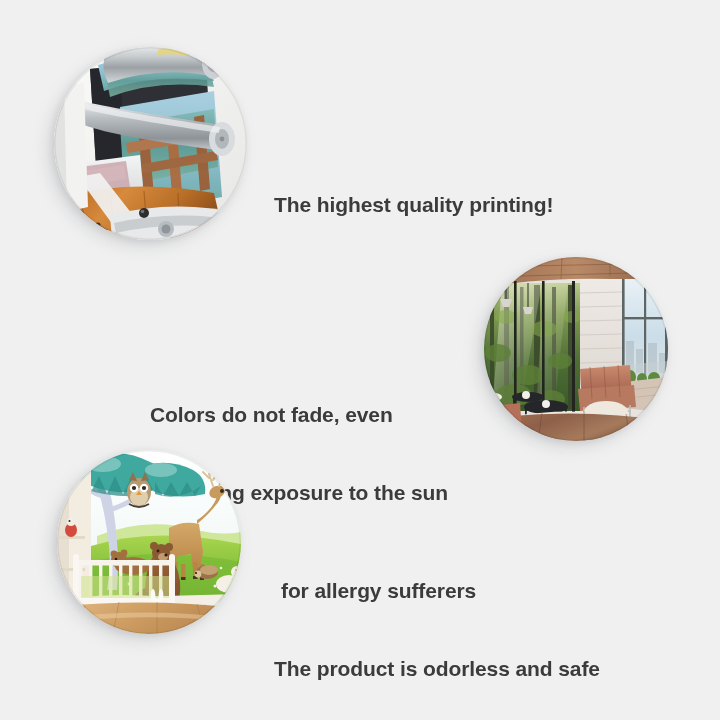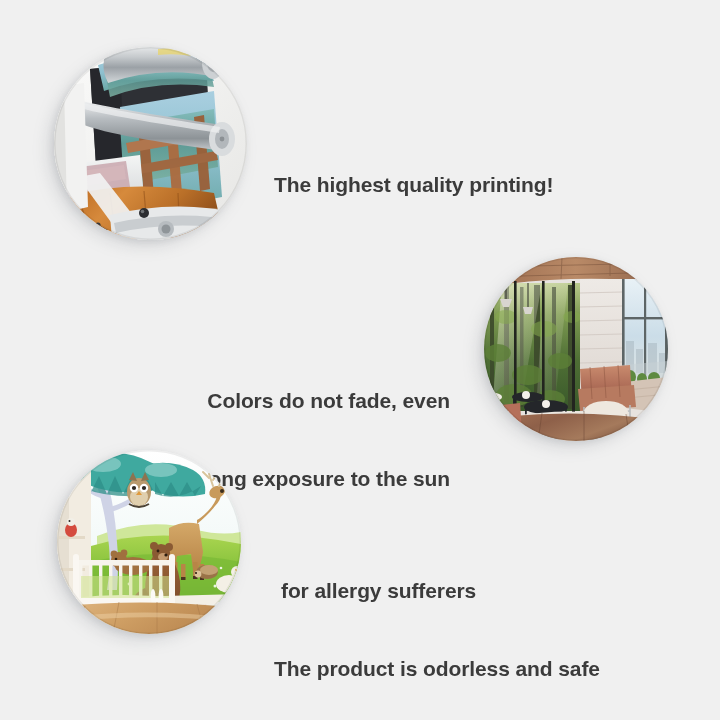--- a/index.html
+++ b/index.html
@@ -33,22 +33,22 @@
   
   .caption {
     position: absolute;
     color: #3b3b3b;
     font-weight: bold;
     font-size: 21px;
     line-height: 26px;
     letter-spacing: -0.1px;
     white-space: pre;
   }
-  .caption-1 { left: 274px; top: 120px; text-align: center; }
-  .caption-2 { left: 150px; top: 336px; width: 300px; text-align: right; }
+  .caption-1 { left: 274px; top: 140px; text-align: center; }
+  .caption-2 { left: 150px; top: 350px; width: 300px; }
   .caption-3 { left: 274px; top: 526px; text-align: left; }
   .cap-line { display: block; }
   .cap-line.indent { padding-left: 7px; }
 </style>
 </head>
 <body style="background: rgb(240, 240, 240);">
 
 <div id="stage" style="background: rgb(240, 240, 240);">
 
   <div class="photo-circle" style="left:54px; top:47px; width:193px; height:193px;">

